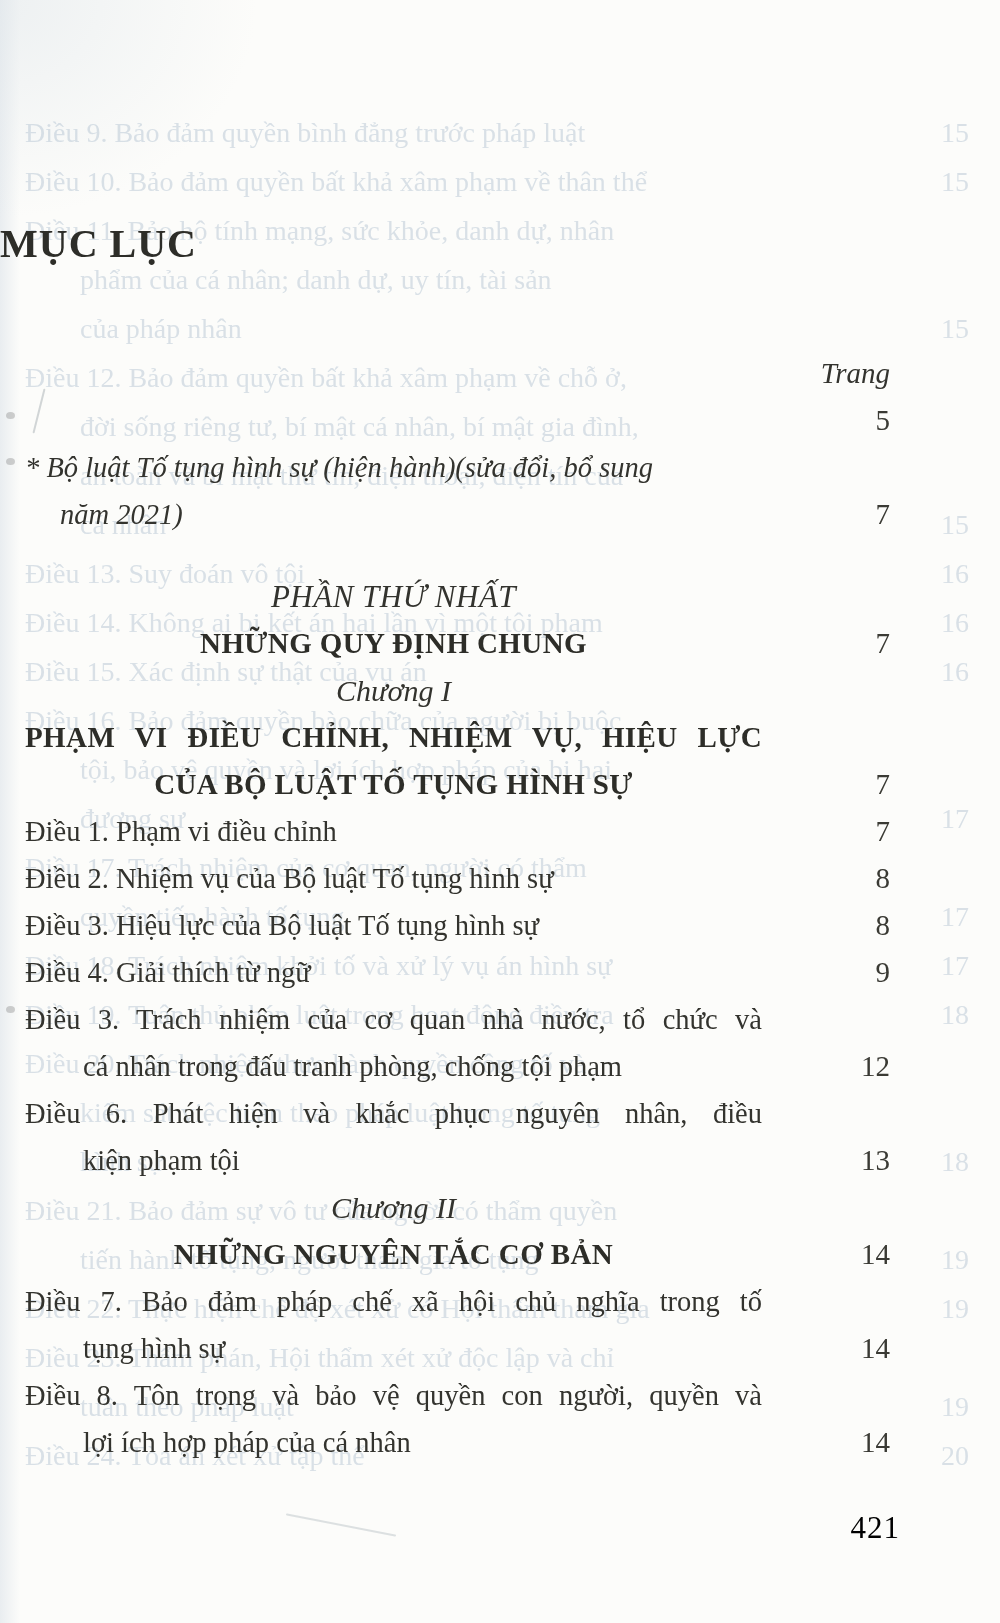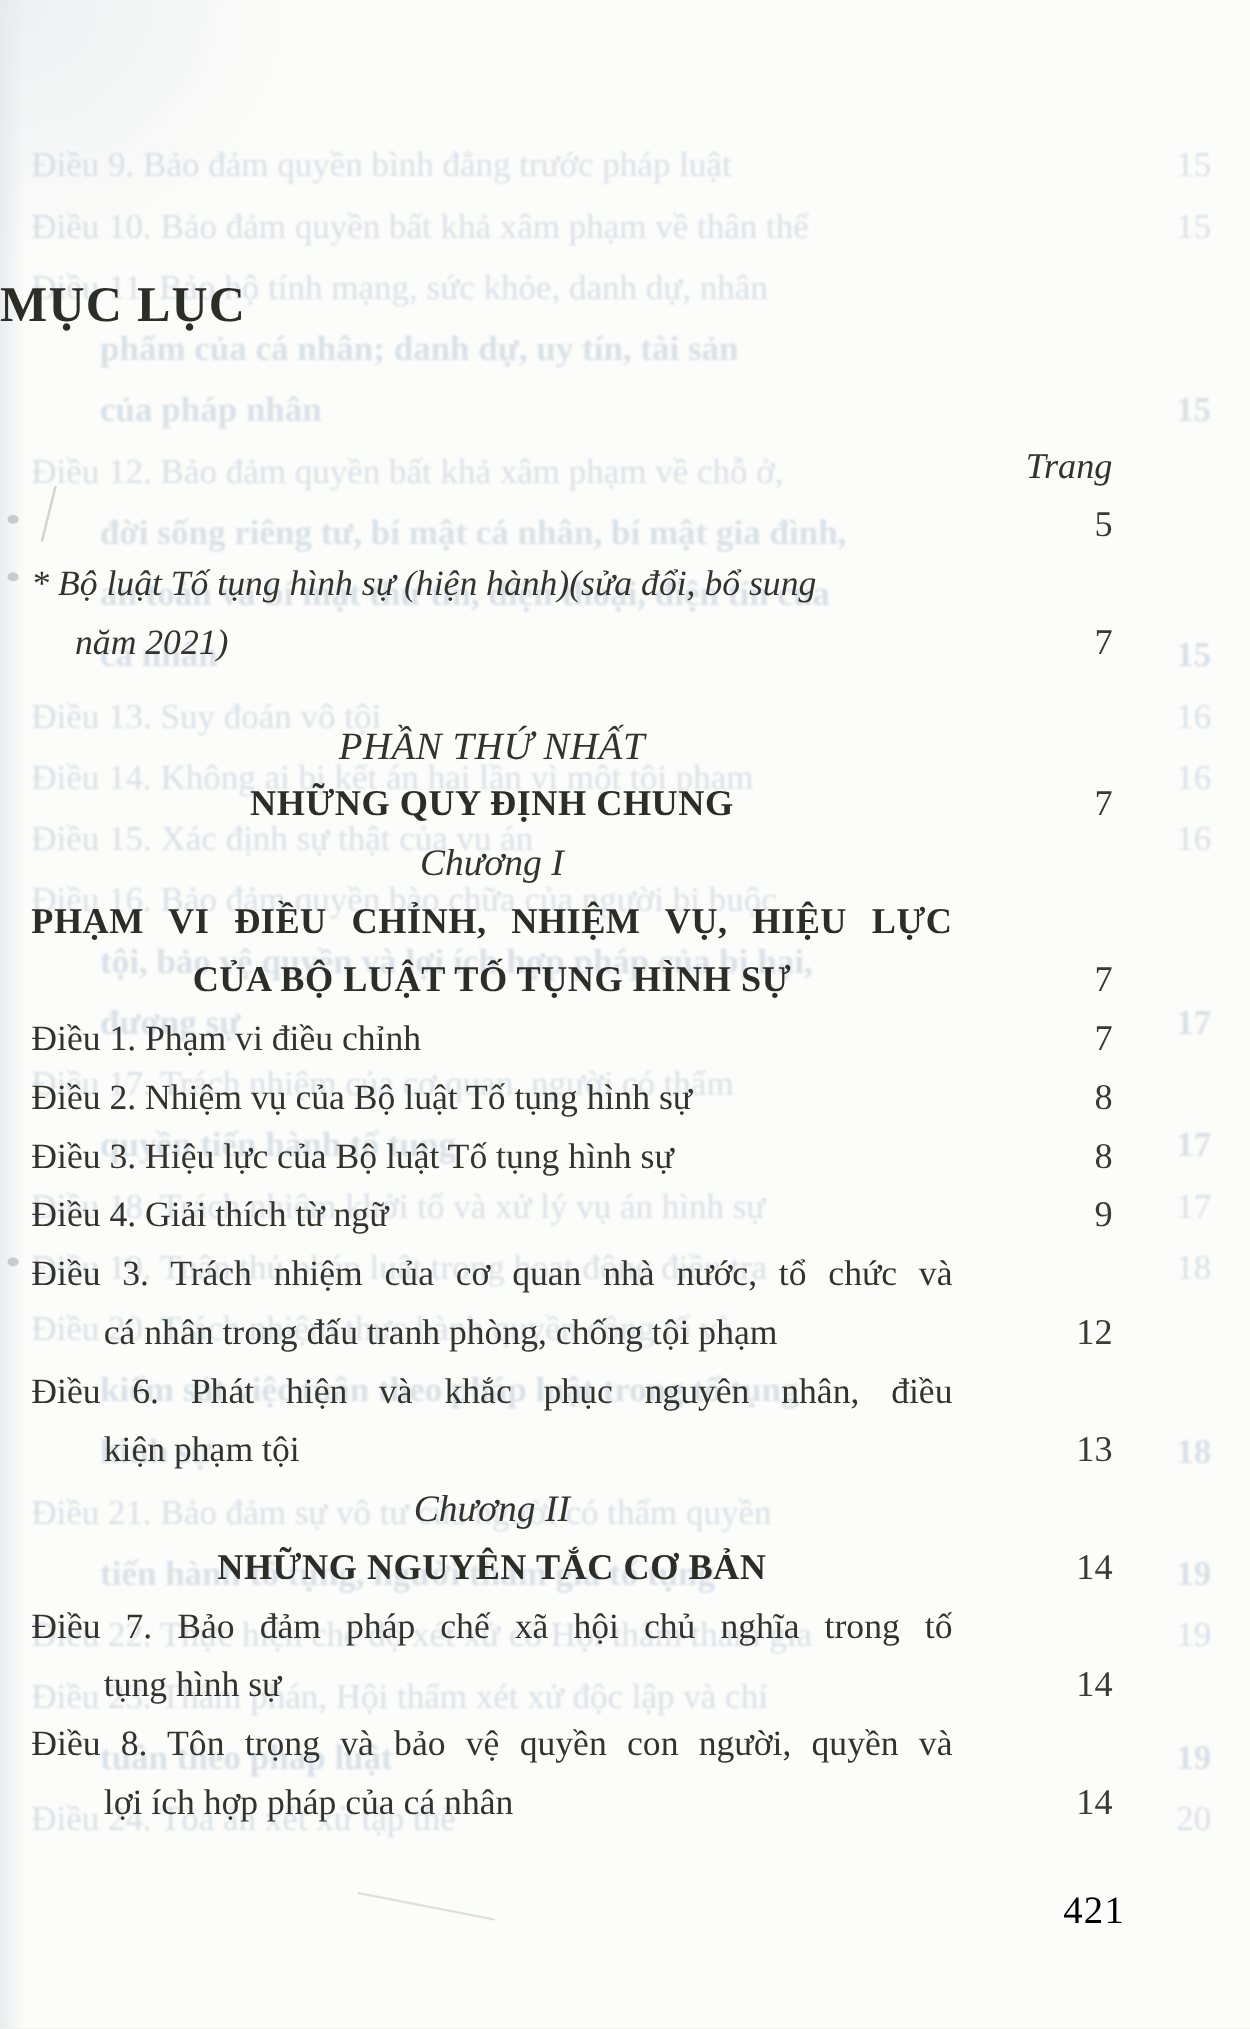--- a/index.html
+++ b/index.html
@@ -22,21 +22,21 @@
     position:absolute;left:0;top:0;width:260px;height:220px;
     background:radial-gradient(ellipse at 0% 0%,rgba(225,231,235,.55),rgba(252,252,250,0) 70%);
   }
   
   #ghost-layer{position:absolute;left:0;top:0;right:0;bottom:0;opacity:.5;}
   .ghost-line{
     position:absolute;left:25px;right:48px;
     font-size:28px;line-height:30px;white-space:nowrap;
     color:#b7c6d4;filter:blur(0.7px);
   }
-  .ghost-line.ind{padding-left:55px;font-weight:bold;}
+  .ghost-line.ind{padding-left:55px;}
   .ghost-line .gnum{position:absolute;right:0;color:#b7c6d4;}
   
   #page-title{
     position:absolute;top:220px;left:0;width:930px;
     font-size:40px;font-weight:bold;
     letter-spacing:1px;color:#2d2d28;
   }
   #toc-area{position:absolute;left:25px;top:350px;width:865px;}
   .row{position:relative;height:47px;display:flex;align-items:center;}
   .row .pnum{

